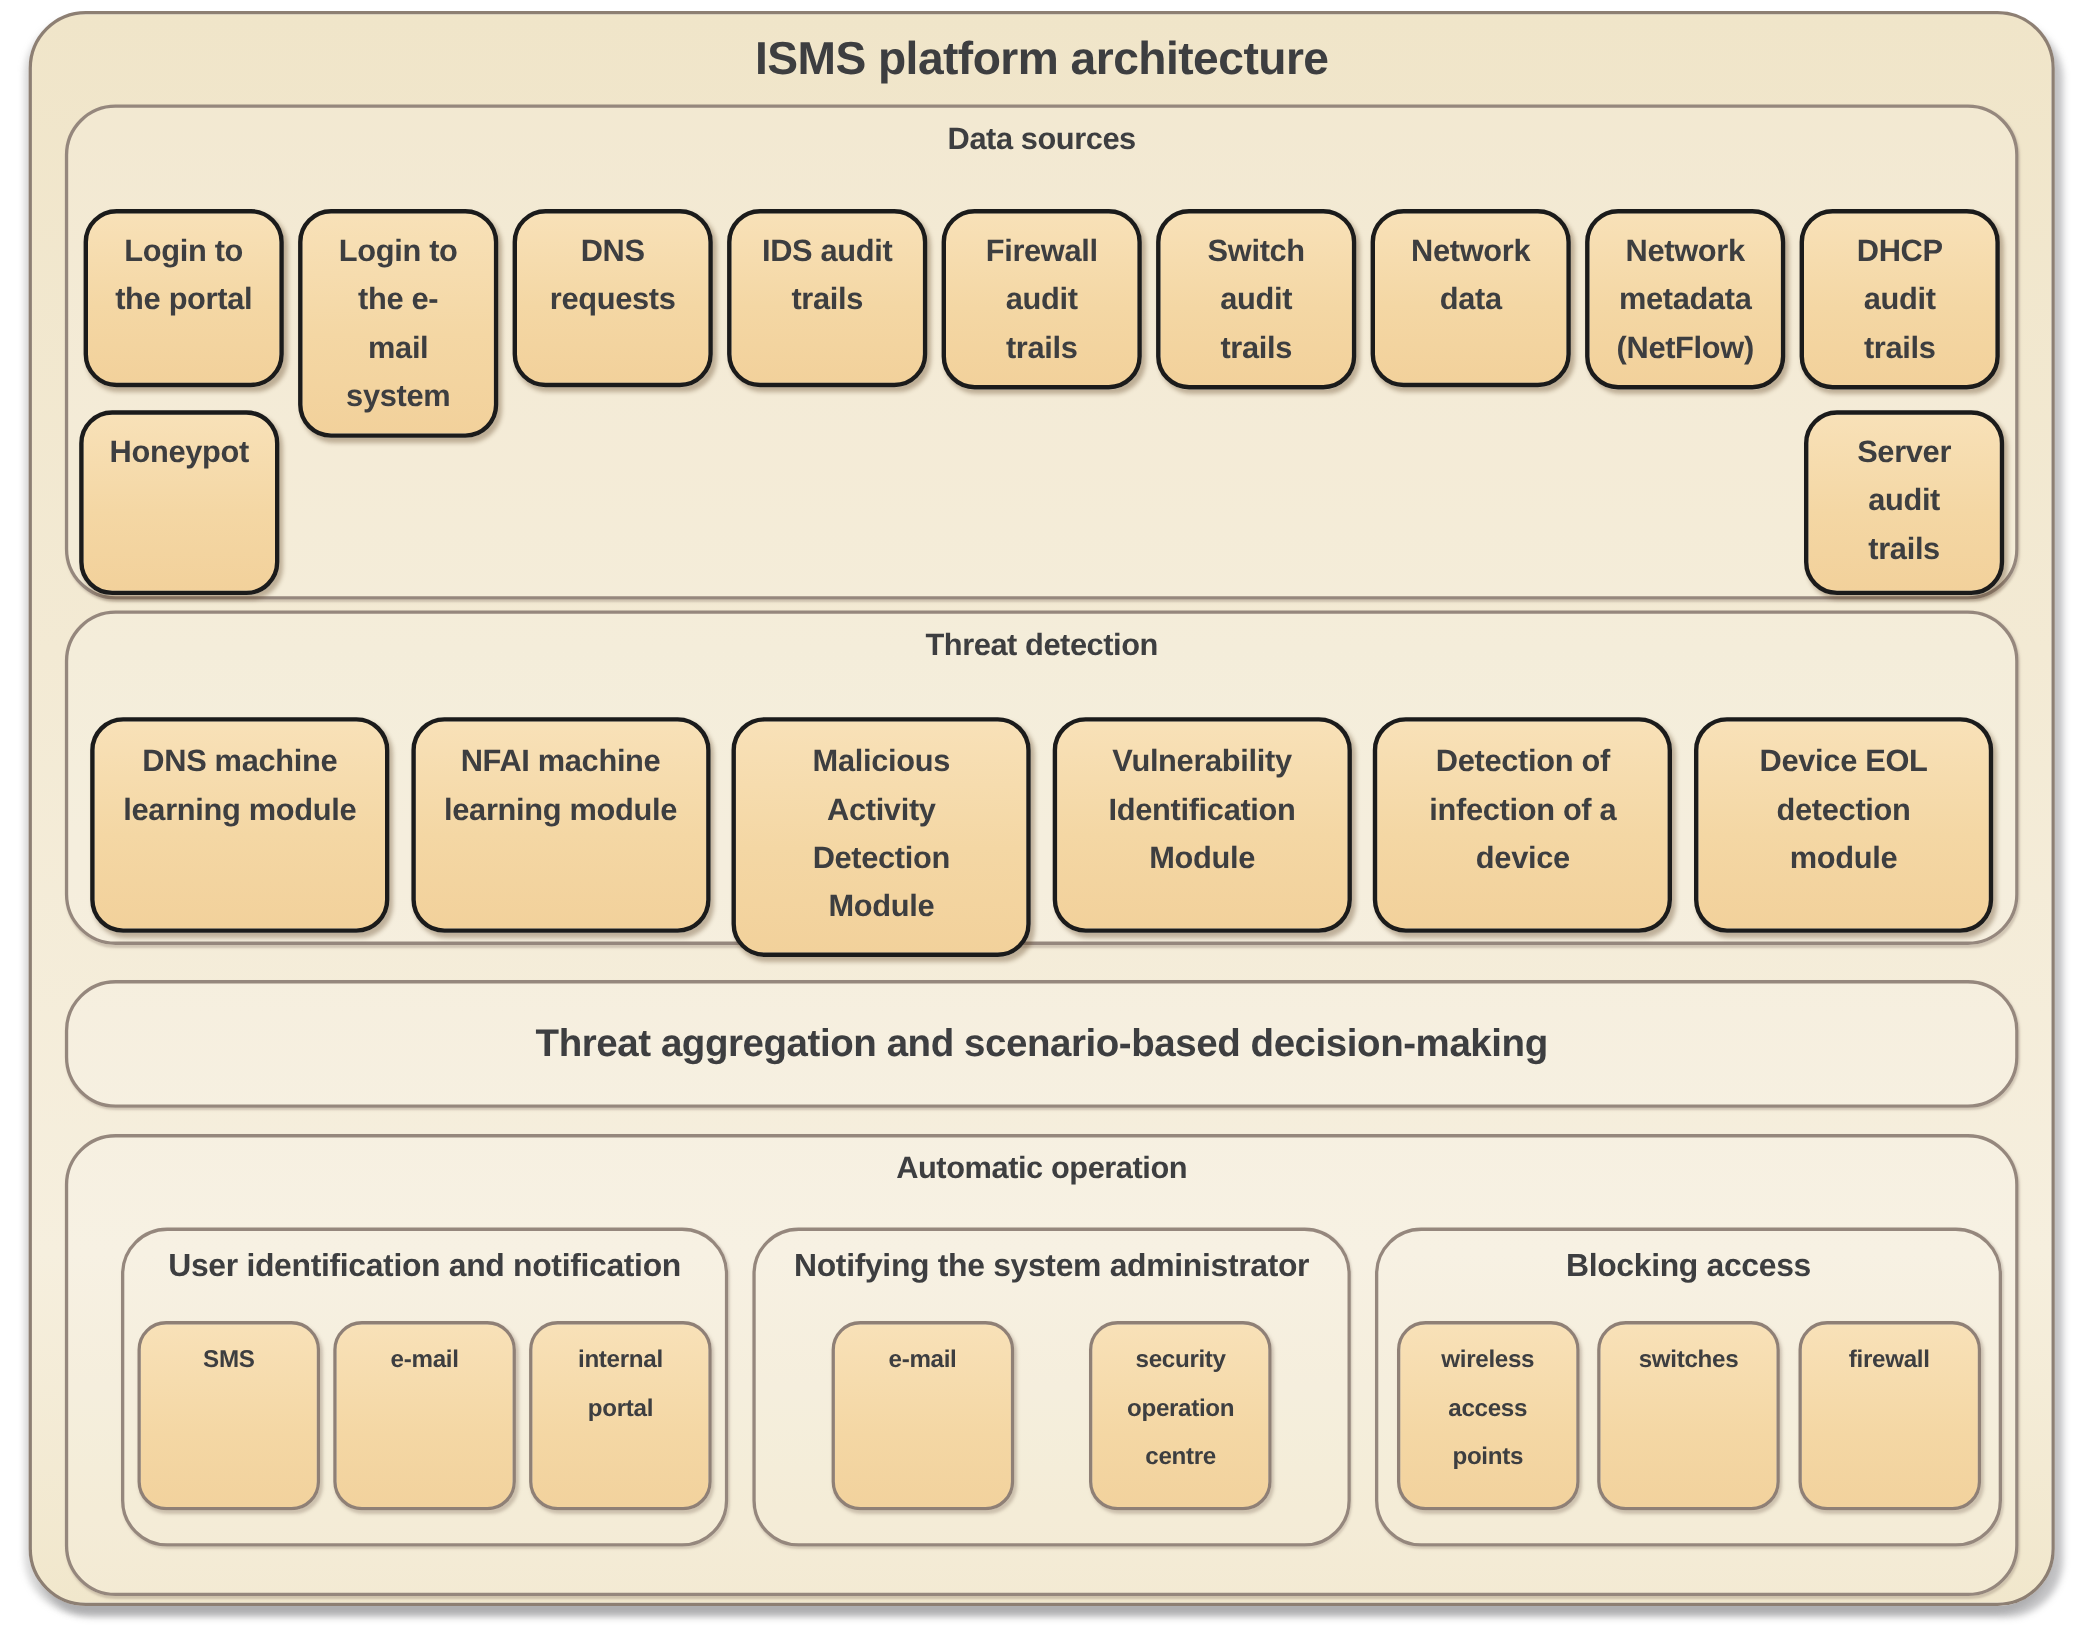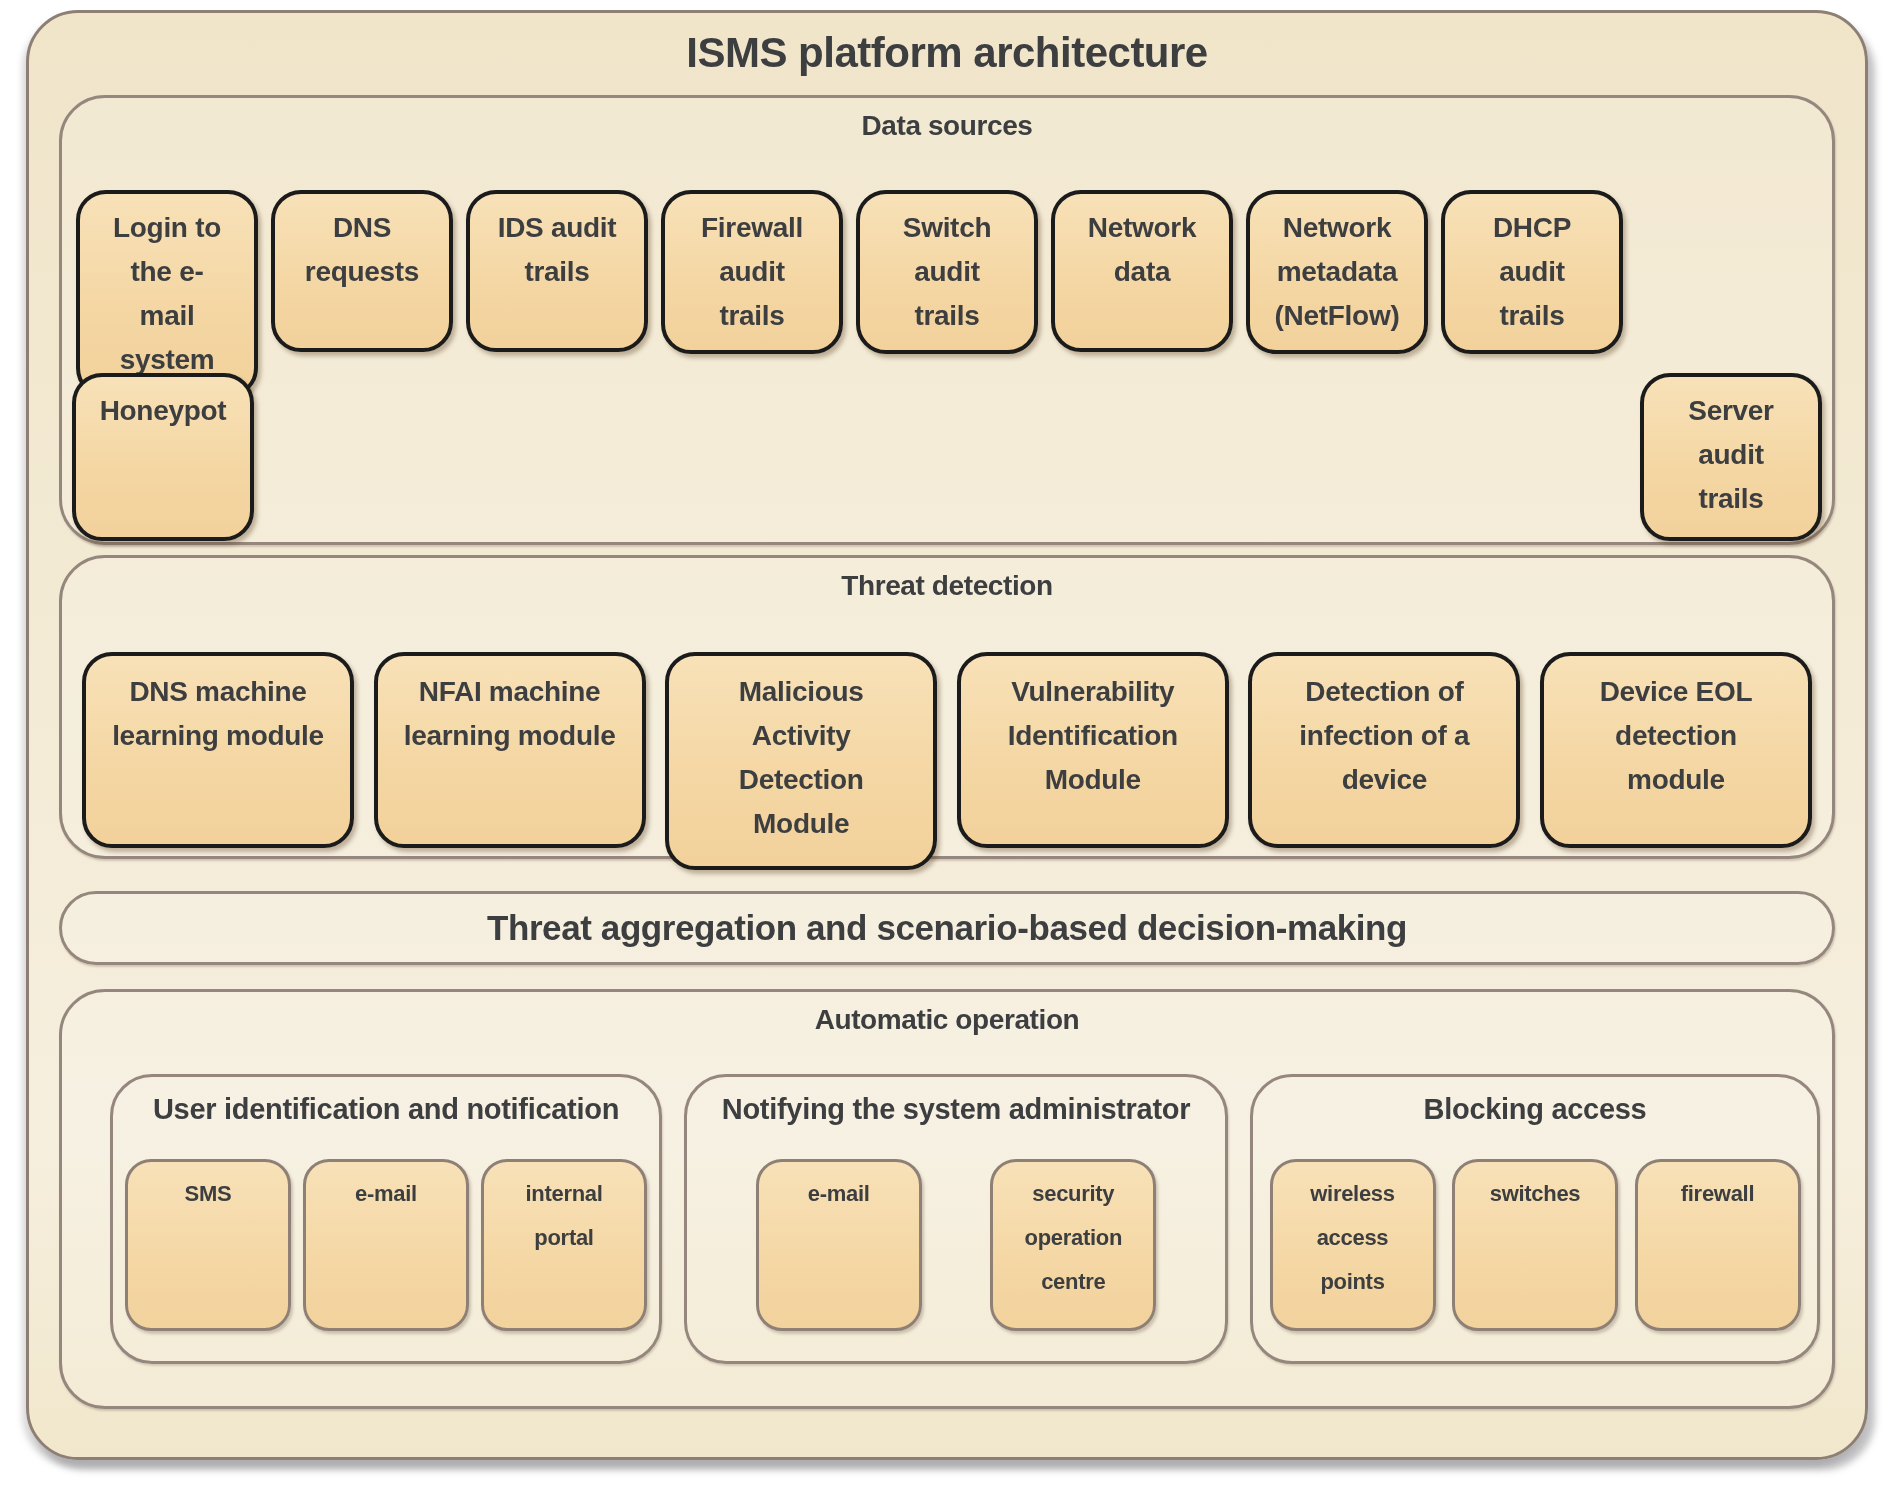--- a/index.html
+++ b/index.html
@@ -49,21 +49,21 @@
   .section-title {
     text-align: center;
     font-size: 28px;
     letter-spacing: -0.4px;
     padding-top: 8px;
     height: 42px;
     line-height: 40px;
   }
   .sec-data    { height: 450px; margin-top: 4px; }
   .sec-threat  { height: 304px; margin-top: 10px; }
-  .band        { height: 74px;  margin-top: 32px; display: flex; align-items: center; justify-content: center; }
+  .band        { height: 116px;  margin-top: 32px; display: flex; align-items: center; justify-content: center; }
   .band-title  { font-size: 35px; letter-spacing: -0.4px; }
   .sec-auto    { height: 420px; margin-top: 24px; }
 
   
   .node {
     box-sizing: border-box;
     background: linear-gradient(180deg, #f8e1b8 0%, #f4d7a4 55%, #f2d19b 100%);
     border: 4px solid #1b1b1b;
     border-radius: 30px;
     box-shadow: 3px 4px 4px rgba(90,60,30,.35);
@@ -154,20 +154,21 @@
 <body>
 
 <div class="canvas">
   <div class="frame">
 
     <div class="frame-title">ISMS platform architecture</div>
 
     <div class="section sec-data">
       <div class="section-title">Data sources</div>
       <div class="ds-row1">
+        <div class="node">Login to the portal</div>
         <div class="node node--tall">Login to the e-mail system</div>
         <div class="node">DNS requests</div>
         <div class="node">IDS audit trails</div>
         <div class="node">Firewall audit trails</div>
         <div class="node">Switch audit trails</div>
         <div class="node">Network data</div>
         <div class="node">Network metadata (NetFlow)</div>
         <div class="node">DHCP audit trails</div>
       </div>
       <div class="ds-row2">

